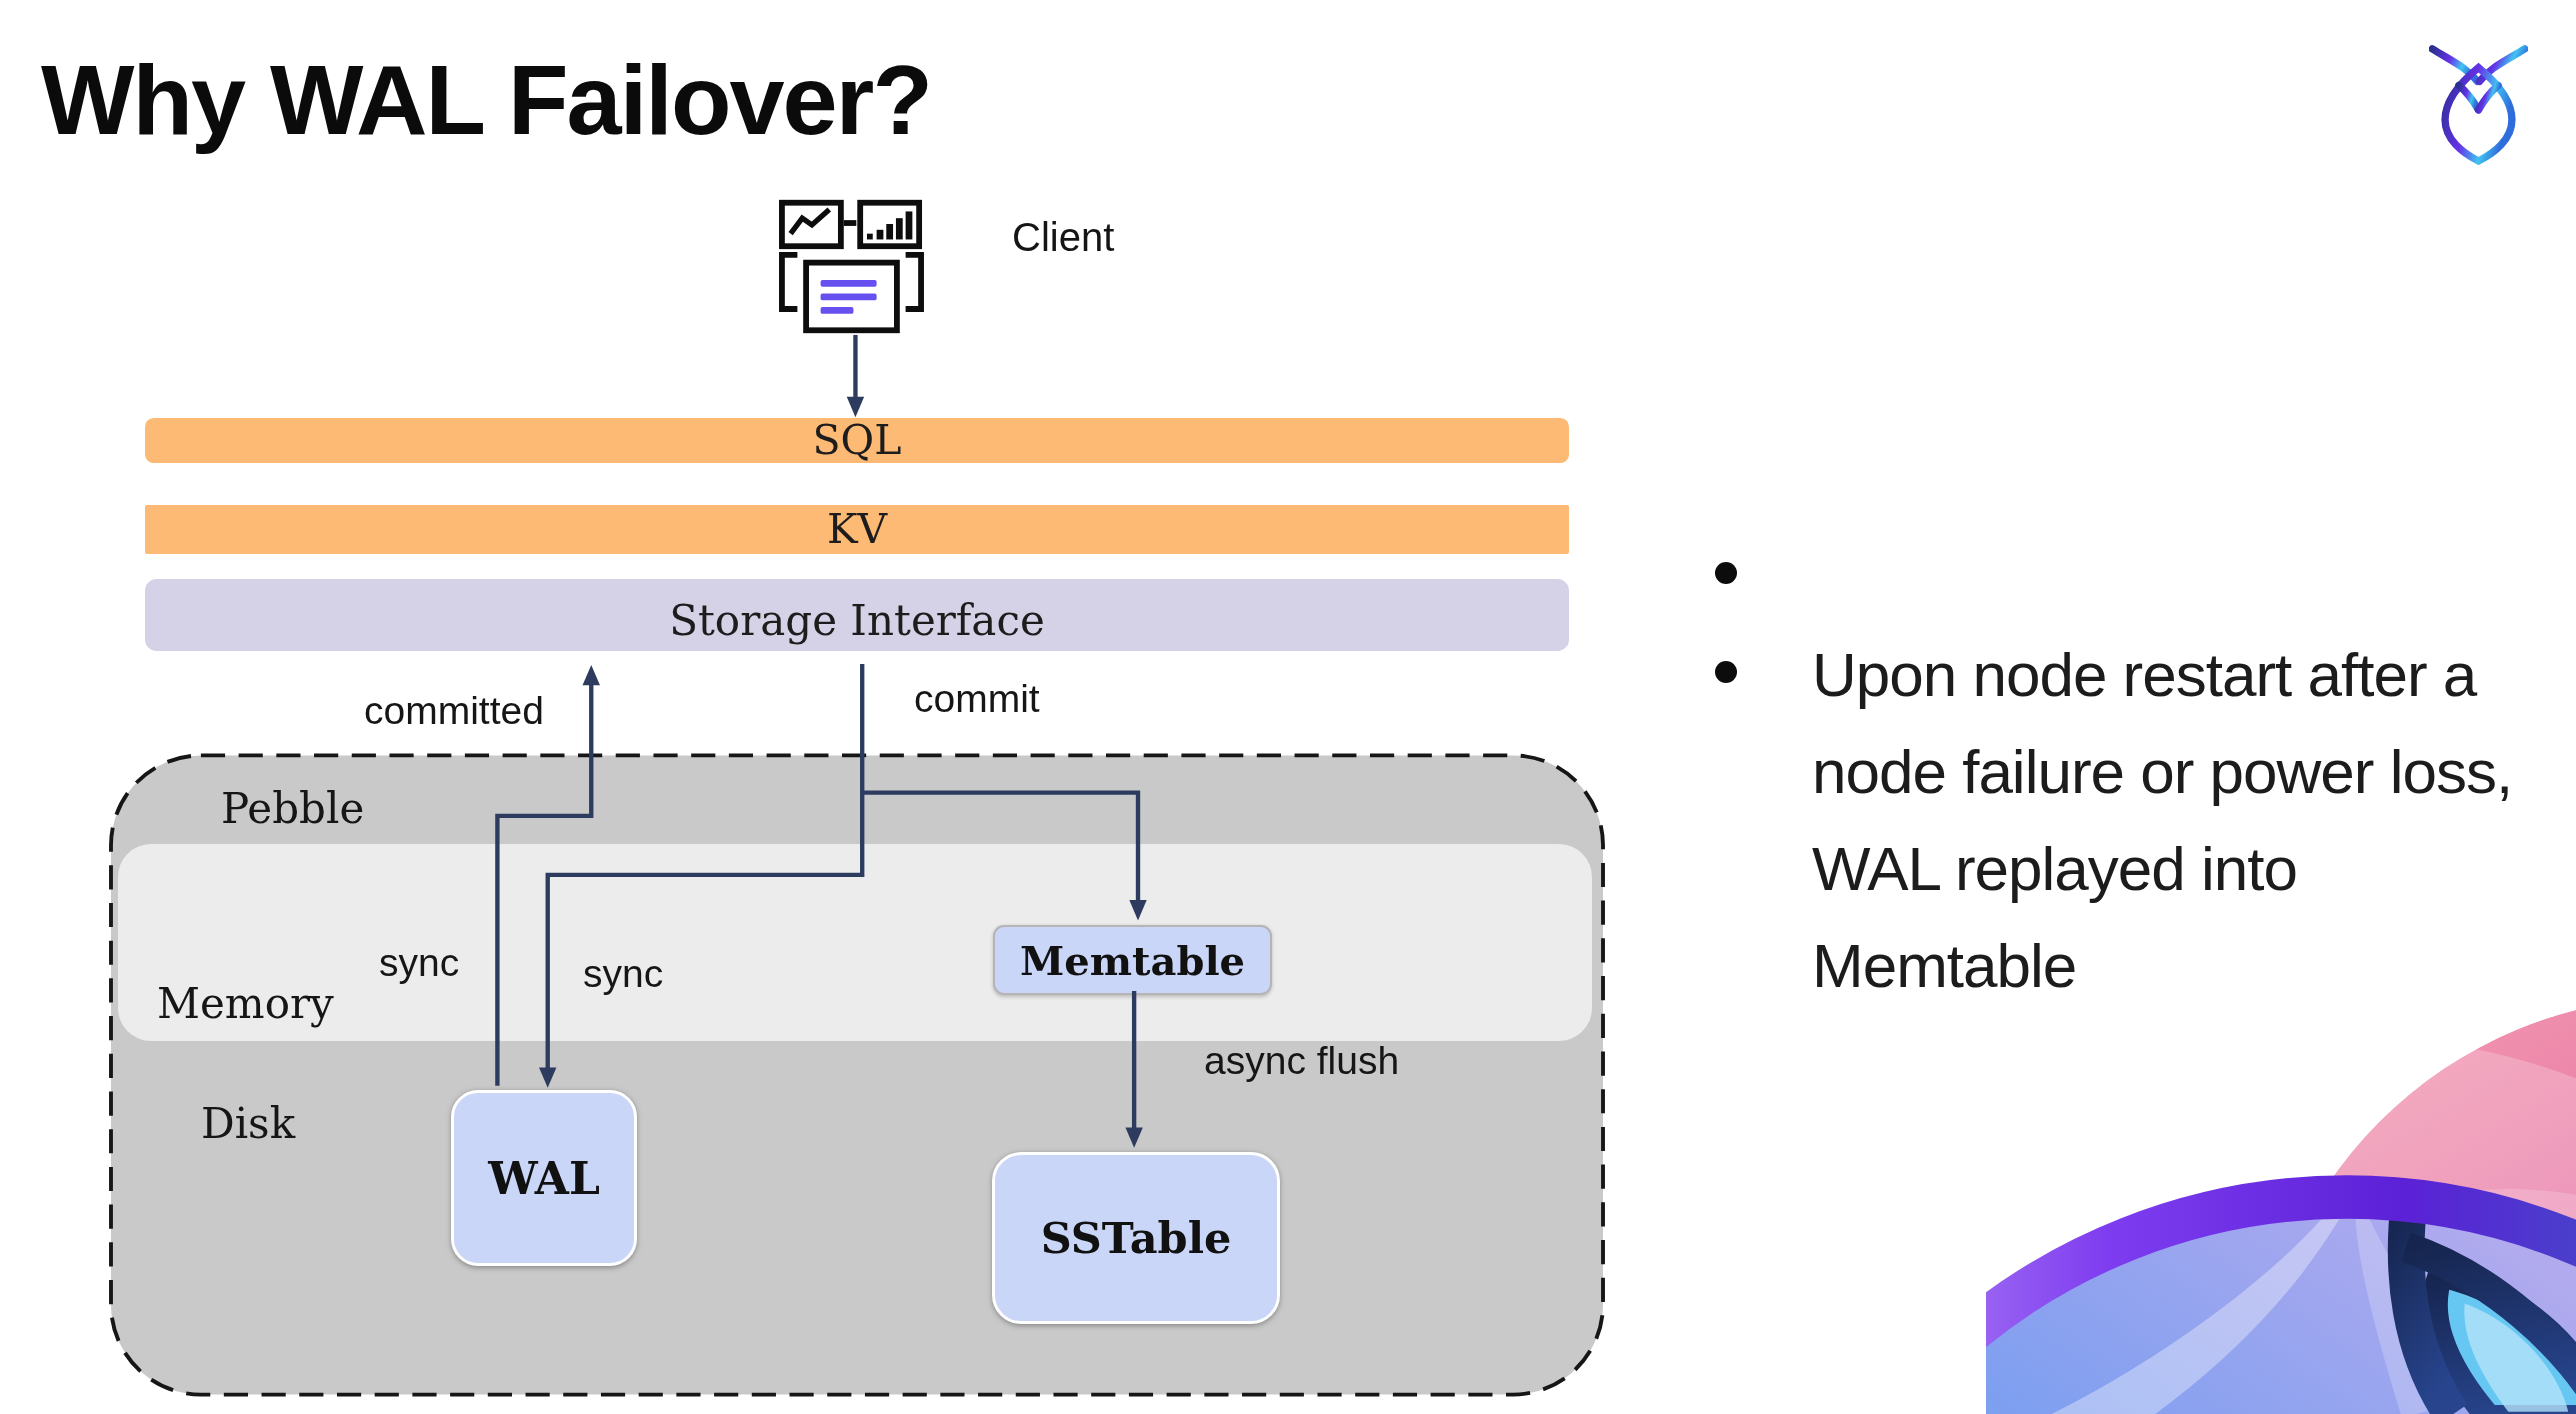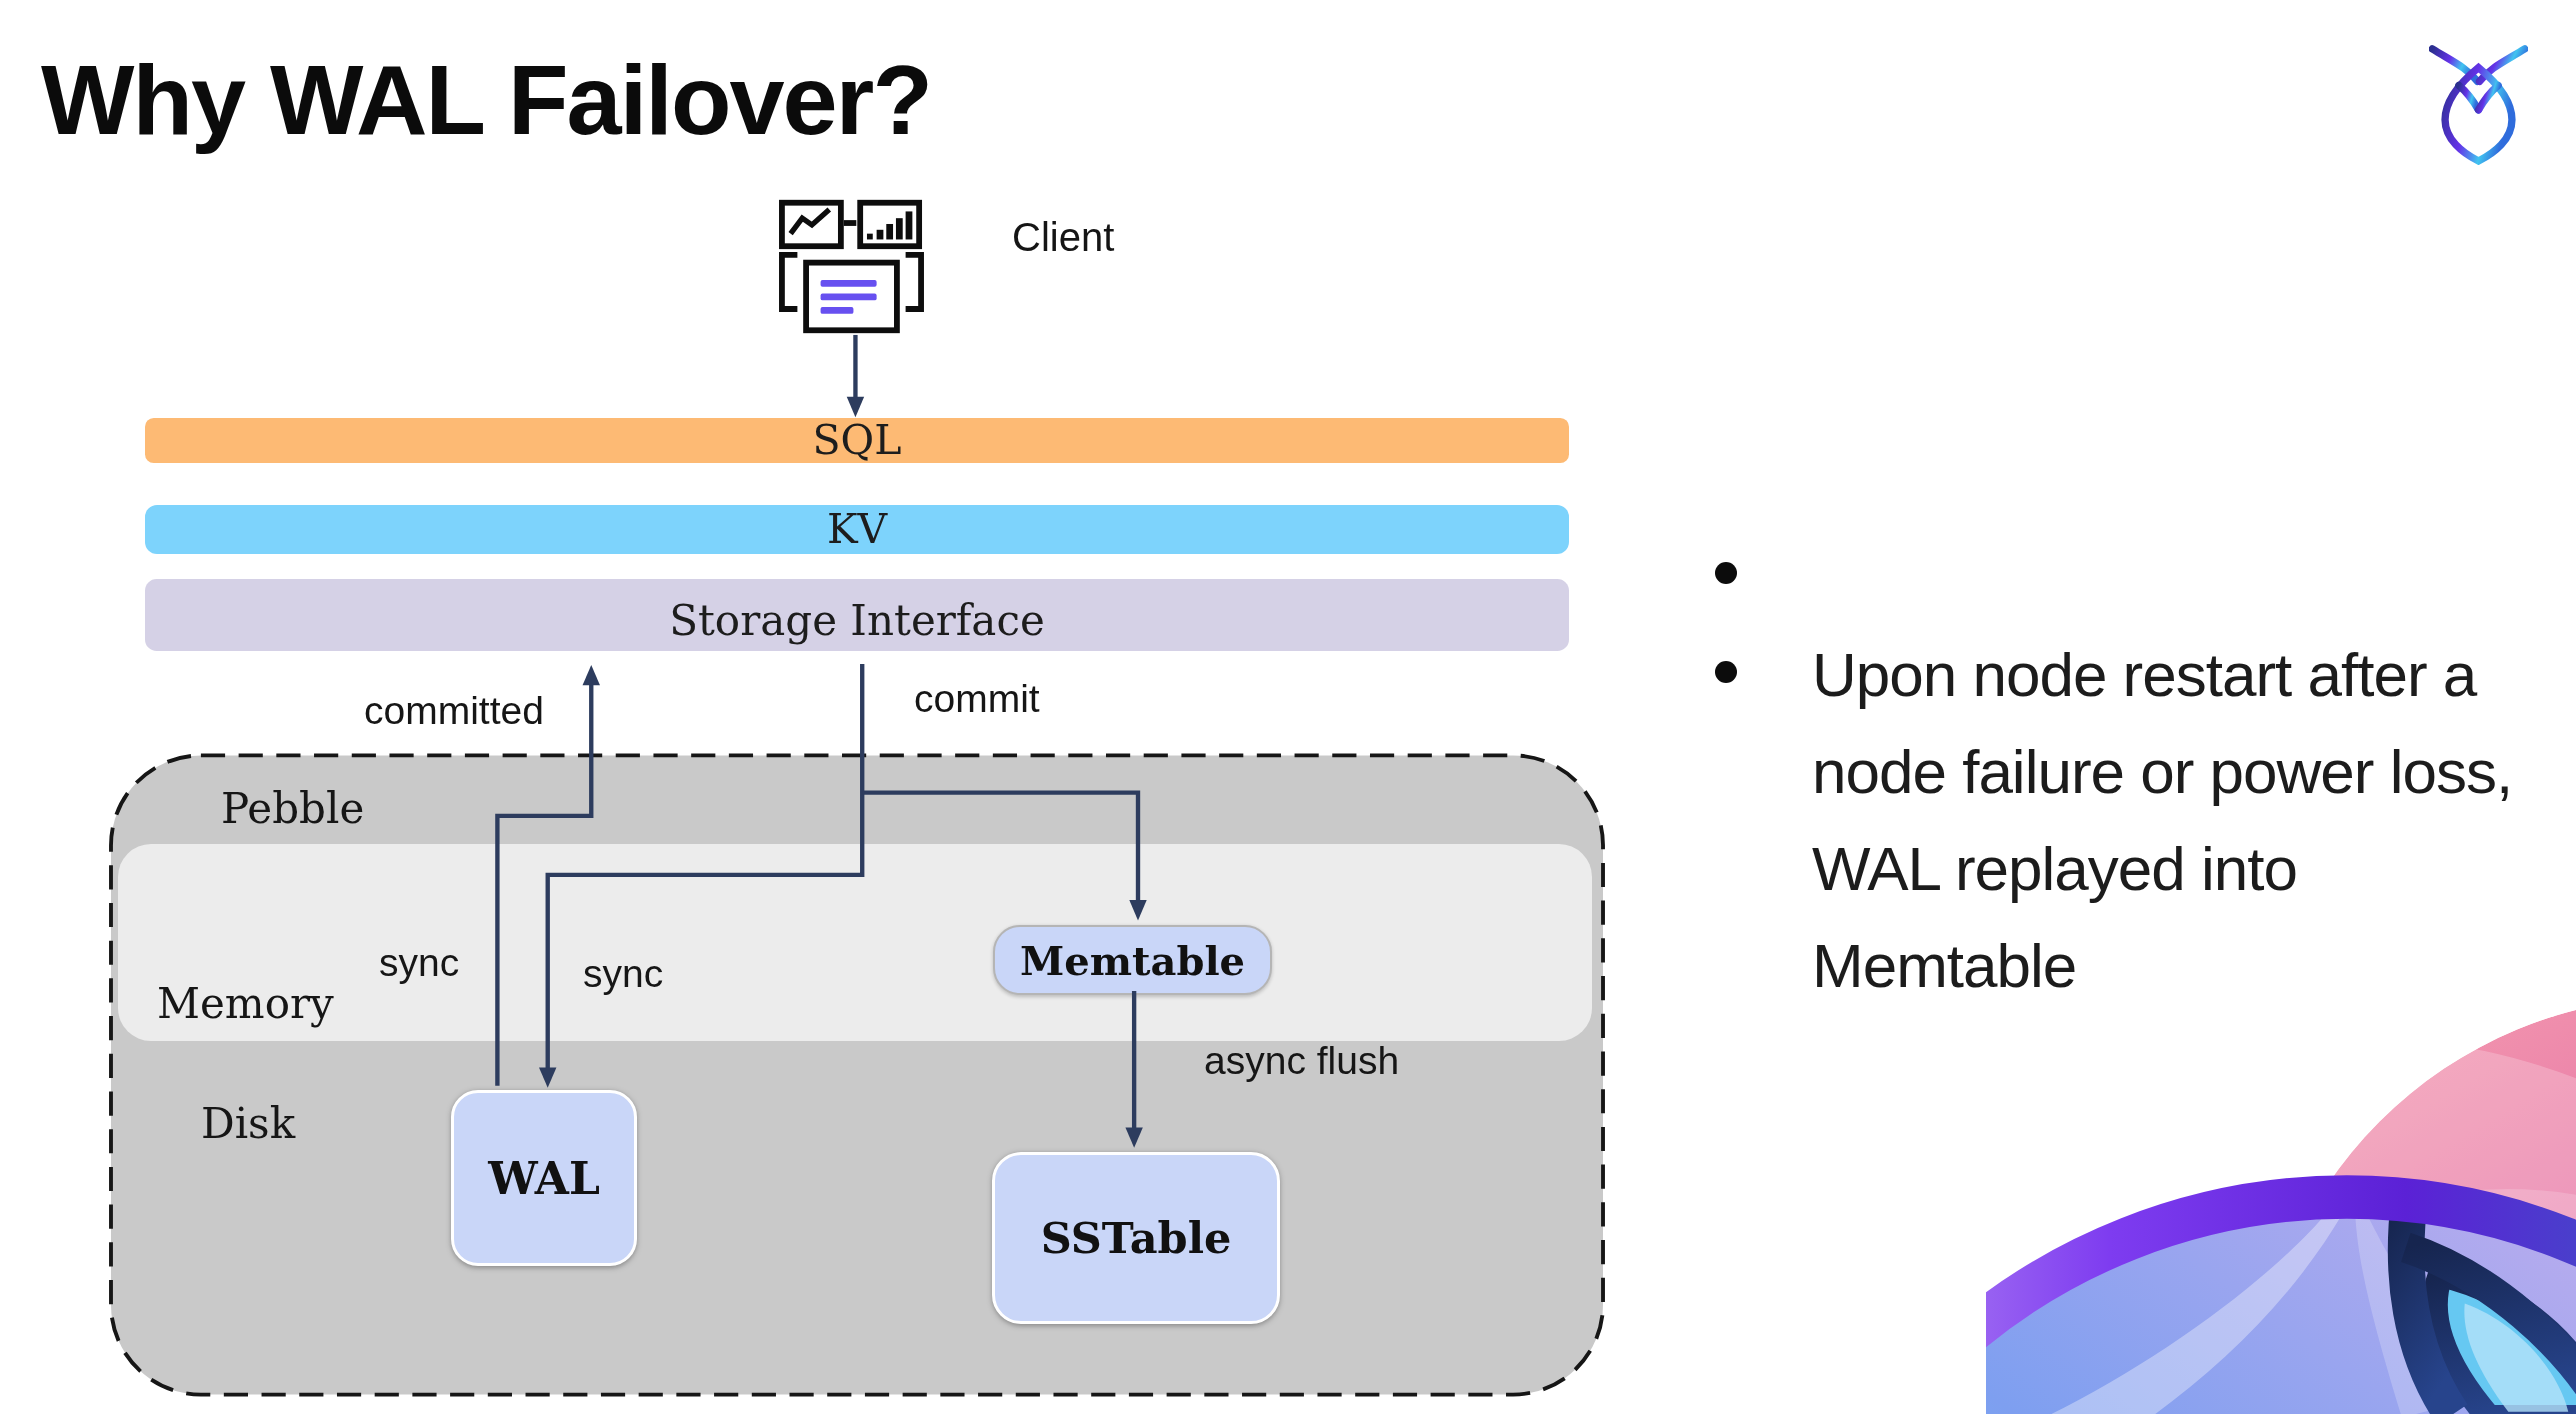--- a/index.html
+++ b/index.html
@@ -11,37 +11,37 @@
   .title{left:41px;top:43px;font-size:99px;font-weight:700;letter-spacing:-1.9px;color:#0b0b0b;
          font-family:"Liberation Sans",sans-serif;}
 
   
   .client-label{left:1012px;top:215px;font-size:40px;color:#151515;}
 
   
   .bar{left:145px;width:1424px;text-align:center;
        font-family:"DejaVu Serif","Liberation Serif",serif;color:#1d1d1d;}
   .bar-sql{top:418px;height:45px;line-height:45px;background:#fdba74;border-radius:8.7px;font-size:41px;}
-  .bar-kv{top:505px;height:49px;line-height:49px;background:#7dd3fc;border-radius:12px;font-size:41px;}
+  .bar-kv{top:505px;height:49px;line-height:49px;background:#fdba74;border-radius:2px;font-size:41px;}
   .bar-storage{top:579px;height:72px;line-height:83px;background:#d5d1e6;border-radius:11.6px;font-size:42px;}
 
   
   .pebble{left:108px;top:753px;width:1498px;height:644px;}
   .memory-band{left:118px;top:844px;width:1474px;height:197px;background:#ececec;border-radius:33px;}
   .region-label{font-family:"DejaVu Serif","Liberation Serif",serif;color:#161616;font-size:42px;}
   .pebble-label{left:221px;top:784px;}
   .memory-label{left:157px;top:979px;}
   .disk-label{left:201px;top:1099px;}
 
   
   .bluebox{background:#c9d6f8;display:flex;align-items:center;justify-content:center;
            font-family:"DejaVu Serif","Liberation Serif",serif;font-weight:bold;color:#111;}
   .wal-box{left:451px;top:1090px;width:180px;height:170px;border-radius:27px;border:3.9px solid #ffffff;
            box-shadow:0 1.9px 5.8px rgba(90,90,90,.55);font-size:44px;}
-  .memtable-box{left:993px;top:925px;width:275px;height:66px;border-radius:27px;border:2.9px solid #b5b5b5;
+  .memtable-box{left:993px;top:925px;width:275px;height:66px;border-radius:11px;border:2.9px solid #b5b5b5;
            box-shadow:0 1.9px 3.9px rgba(0,0,0,.2);font-size:40px;}
   .sstable-box{left:992px;top:1152px;width:282px;height:166px;border-radius:29px;border:3.9px solid #ffffff;
            box-shadow:0 1.9px 5.8px rgba(90,90,90,.55);font-size:43px;}
 
   
   .arrow-label{font-size:39px;color:#161616;font-family:"Liberation Sans",sans-serif;}
   .lbl-committed{left:364px;top:689px;width:194px;text-align:left;}
   .lbl-commit{left:914px;top:677px;}
   .lbl-sync1{left:379px;top:941px;}
   .lbl-sync2{left:583px;top:952px;}

